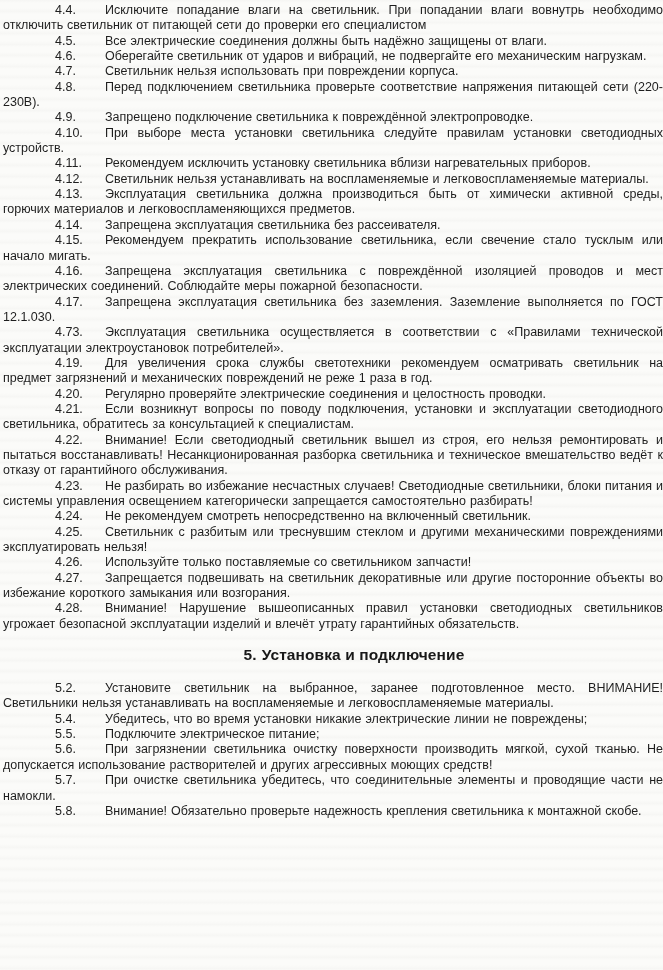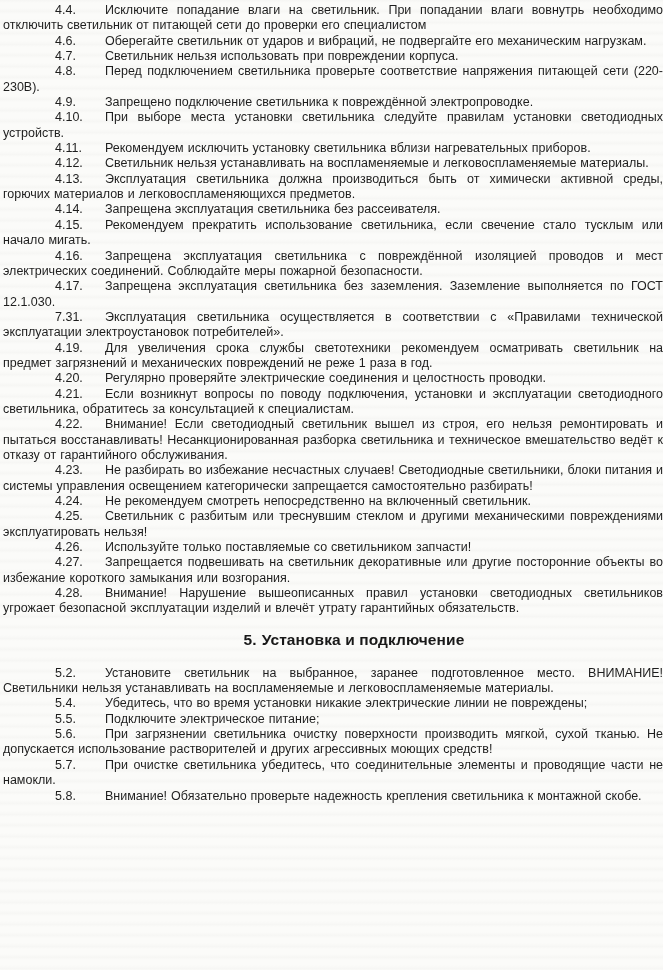--- a/index.html
+++ b/index.html
@@ -54,33 +54,34 @@
     width: 23px;
   }
 </style>
 </head>
 <body>
 
 <div class="page">
 
   <div class="item-list" id="section4-list">
       <p class="item"><span class="num">4.4.</span><span>Исключите попадание влаги на светильник. При попадании влаги вовнутрь необходимо отключить светильник от питающей сети до проверки его специалистом</span></p>
+      <p class="item"><span class="num">4.5.</span><span>Все электрические соединения должны быть надёжно защищены от влаги.</span></p>
       <p class="item"><span class="num">4.6.</span><span>Оберегайте светильник от ударов и вибраций, не подвергайте его механическим нагрузкам.</span></p>
       <p class="item"><span class="num">4.7.</span><span>Светильник нельзя использовать при повреждении корпуса.</span></p>
       <p class="item"><span class="num">4.8.</span><span>Перед подключением светильника проверьте соответствие напряжения питающей сети (220-230В).</span></p>
       <p class="item"><span class="num">4.9.</span><span>Запрещено подключение светильника к повреждённой электропроводке.</span></p>
       <p class="item"><span class="num">4.10.</span><span>При выборе места установки светильника следуйте правилам установки светодиодных устройств.</span></p>
       <p class="item"><span class="num">4.11.</span><span>Рекомендуем исключить установку светильника вблизи нагревательных приборов.</span></p>
       <p class="item"><span class="num">4.12.</span><span>Светильник нельзя устанавливать на воспламеняемые и легковоспламеняемые материалы.</span></p>
       <p class="item"><span class="num">4.13.</span><span>Эксплуатация светильника должна производиться быть от химически активной среды, горючих материалов и легковоспламеняющихся предметов.</span></p>
       <p class="item"><span class="num">4.14.</span><span>Запрещена эксплуатация светильника без рассеивателя.</span></p>
       <p class="item"><span class="num">4.15.</span><span>Рекомендуем прекратить использование светильника, если свечение стало тусклым или начало мигать.</span></p>
       <p class="item"><span class="num">4.16.</span><span>Запрещена эксплуатация светильника с повреждённой изоляцией проводов и мест электрических соединений. Соблюдайте меры пожарной безопасности.</span></p>
       <p class="item"><span class="num">4.17.</span><span>Запрещена эксплуатация светильника без заземления. Заземление выполняется по ГОСТ 12.1.030.</span></p>
-      <p class="item"><span class="num">7.31.</span><span>Эксплуатация светильника осуществляется в соответствии с «Правилами технической эксплуатации электроустановок потребителей».</span></p>
+      <p class="item"><span class="num">4.73.</span><span>Эксплуатация светильника осуществляется в соответствии с «Правилами технической эксплуатации электроустановок потребителей».</span></p>
       <p class="item"><span class="num">4.19.</span><span>Для увеличения срока службы светотехники рекомендуем осматривать светильник на предмет загрязнений и механических повреждений не реже 1 раза в год.</span></p>
       <p class="item"><span class="num">4.20.</span><span>Регулярно проверяйте электрические соединения и целостность проводки.</span></p>
       <p class="item"><span class="num">4.21.</span><span>Если возникнут вопросы по поводу подключения, установки и эксплуатации светодиодного светильника, обратитесь за консультацией к специалистам.</span></p>
       <p class="item"><span class="num">4.22.</span><span>Внимание! Если светодиодный светильник вышел из строя, его нельзя ремонтировать и пытаться восстанавливать! Несанкционированная разборка светильника и техническое вмешательство ведёт к отказу от гарантийного обслуживания.</span></p>
       <p class="item"><span class="num">4.23.</span><span>Не разбирать во избежание несчастных случаев! Светодиодные светильники, блоки питания и системы управления освещением категорически запрещается самостоятельно разбирать!</span></p>
       <p class="item"><span class="num">4.24.</span><span>Не рекомендуем смотреть непосредственно на включенный светильник.</span></p>
       <p class="item"><span class="num">4.25.</span><span>Светильник с разбитым или треснувшим стеклом и другими механическими повреждениями эксплуатировать нельзя!</span></p>
       <p class="item"><span class="num">4.26.</span><span>Используйте только поставляемые со светильником запчасти!</span></p>
       <p class="item"><span class="num">4.27.</span><span>Запрещается подвешивать на светильник декоративные или другие посторонние объекты во избежание короткого замыкания или возгорания.</span></p>
       <p class="item"><span class="num">4.28.</span><span>Внимание! Нарушение вышеописанных правил установки светодиодных светильников угрожает безопасной эксплуатации изделий и влечёт утрату гарантийных обязательств.</span></p>

